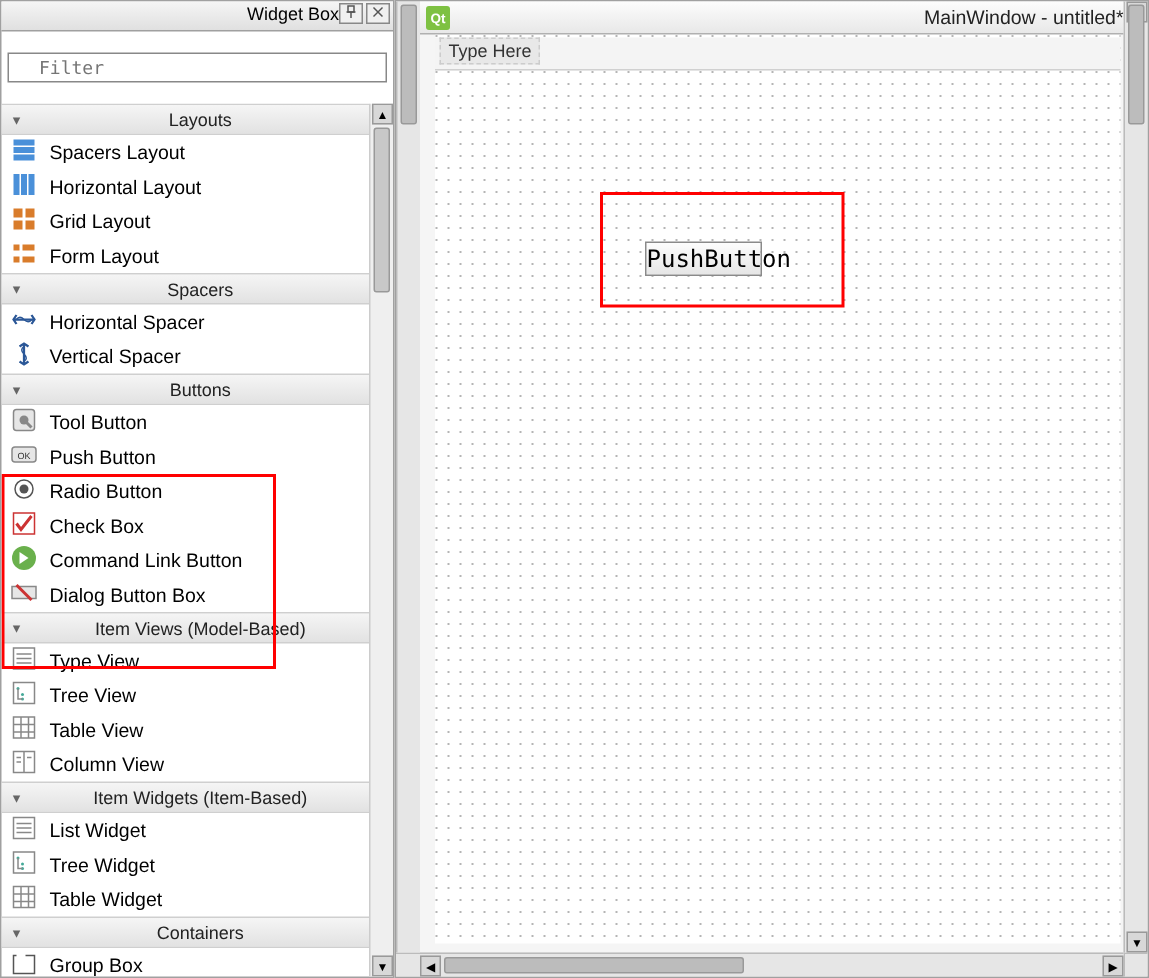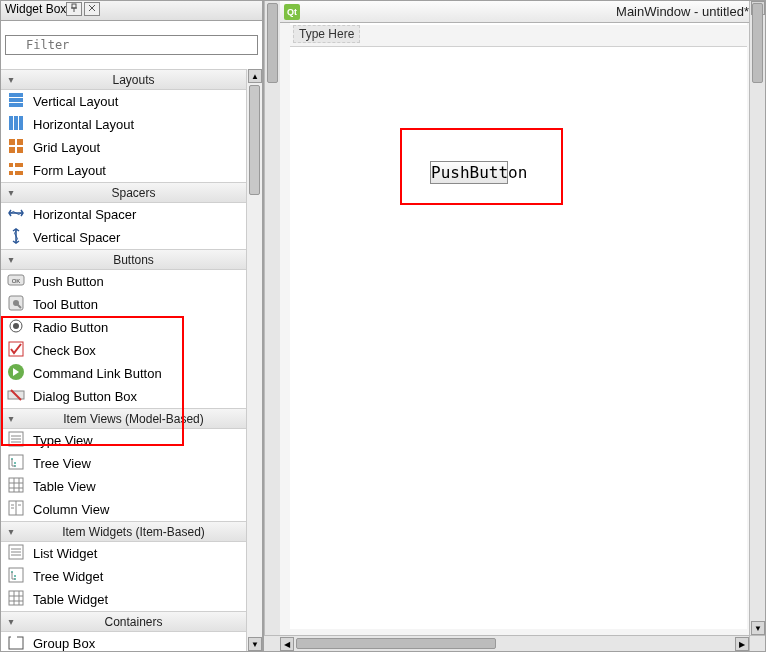--- a/index.html
+++ b/index.html
@@ -1,19 +1,19 @@
 <!DOCTYPE html>
 <html><head>
 <meta charset="utf-8">
 <style>
   * { box-sizing: border-box; margin: 0; padding: 0; }
   body { font-family: "Segoe UI", Tahoma, sans-serif; font-size: 12px; width: 766px; height: 652px; overflow: hidden; background: #d4d0c8; }
   .app { display: flex; width: 100%; height: 100%; }
   .panel-left { width: 263px; height: 100%; border: 1px solid #a0a0a0; background: #fff; display: flex; flex-direction: column; }
-  .titlebar { display: flex; align-items: center; justify-content: flex-start; background: linear-gradient(#f5f5f5,#e0e0e0); height: 20px; border-bottom: 1px solid #a0a0a0; padding: 0 2px 4px 4px; font-family: "MS Song", sans-serif; }
+  .titlebar { display: flex; align-items: center; justify-content: flex-end; background: linear-gradient(#f5f5f5,#e0e0e0); height: 20px; border-bottom: 1px solid #a0a0a0; padding: 0 2px 4px 4px; font-family: "MS Song", sans-serif; }
   .titlebar .controls { display: flex; gap: 2px; }
   .titlebar .ctlbtn { width: 16px; height: 14px; border: 1px solid #888; background: #f0f0f0; font-size: 10px; text-align: center; line-height: 12px; cursor: pointer; }
   .filter { width: calc(100% - 8px); margin: 14px 4px; height: 20px; border: 1px solid #888; padding: 0 20px; font-family: monospace; font-size: 12px; color: #15803d; }
   .tree { flex: 1; overflow-y: auto; position: relative; }
   .tree-inner { position: relative; }
   .group-header { display: flex; align-items: center; background: linear-gradient(#f5f5f5,#e2e2e2); border-top: 1px solid #cfcfcf; border-bottom: 1px solid #cfcfcf; height: 21px; cursor: pointer; }
   .group-header .chev { width: 20px; text-align: center; color: #666; font-size: 10px; }
   .group-header .gh-label { flex: 1; text-align: center; font-size: 12px; color: #222; }
   .item { display: flex; align-items: center; height: 23px; padding-left: 6px; gap: 8px; font-size: 13px; cursor: grab; }
   .icon { width: 18px; height: 18px; flex-shrink: 0; }
@@ -73,21 +73,21 @@
             <div class="group-header">
               <span class="chev">▾</span>
               <span class="gh-label">Layouts</span>
             </div>
             <div class="item">
               <span><svg class="icon" viewBox="0 0 18 18">
                   <rect x="2" y="2" width="14" height="4" fill="#4a90d9"></rect>
                   <rect x="2" y="7" width="14" height="4" fill="#4a90d9"></rect>
                   <rect x="2" y="12" width="14" height="4" fill="#4a90d9"></rect>
                 </svg></span>
-              <span>Vertical Layout</span>
+              <span>Spacers Layout</span>
             </div>
             <div class="item">
               <span><svg class="icon" viewBox="0 0 18 18">
                   <rect x="2" y="2" width="4" height="14" fill="#4a90d9"></rect>
                   <rect x="7" y="2" width="4" height="14" fill="#4a90d9"></rect>
                   <rect x="12" y="2" width="4" height="14" fill="#4a90d9"></rect>
                 </svg></span>
               <span>Horizontal Layout</span>
             </div>
             <div class="item">
@@ -125,32 +125,32 @@
                   <path d="M9 4q-3 2 0 5t0 5" stroke="#2b5797" fill="none"></path>
                 </svg></span>
               <span>Vertical Spacer</span>
             </div>
             <div class="group-header">
               <span class="chev">▾</span>
               <span class="gh-label">Buttons</span>
             </div>
             <div class="item">
               <span><svg class="icon" viewBox="0 0 18 18">
-                  <rect x="1" y="4" width="16" height="10" rx="2" fill="#e6e6e6" stroke="#888"></rect>
-                  <text x="9" y="12" font-size="6" text-anchor="middle" fill="#333">OK</text>
-                </svg></span>
-              <span>Push Button</span>
-            </div>
-            <div class="item">
-              <span><svg class="icon" viewBox="0 0 18 18">
                   <rect x="2" y="2" width="14" height="14" rx="2" fill="#e6e6e6" stroke="#888"></rect>
                   <circle cx="9" cy="9" r="3" fill="#888"></circle>
                   <line x1="9" y1="9" x2="14" y2="14" stroke="#888" stroke-width="2"></line>
                 </svg></span>
               <span>Tool Button</span>
+            </div>
+            <div class="item">
+              <span><svg class="icon" viewBox="0 0 18 18">
+                  <rect x="1" y="4" width="16" height="10" rx="2" fill="#e6e6e6" stroke="#888"></rect>
+                  <text x="9" y="12" font-size="6" text-anchor="middle" fill="#333">OK</text>
+                </svg></span>
+              <span>Push Button</span>
             </div>
             <div class="item">
               <span><svg class="icon" viewBox="0 0 18 18">
                   <circle cx="9" cy="9" r="6" fill="#fff" stroke="#555"></circle>
                   <circle cx="9" cy="9" r="3" fill="#555"></circle>
                 </svg></span>
               <span>Radio Button</span>
             </div>
             <div class="item">
               <span><svg class="icon" viewBox="0 0 18 18">

